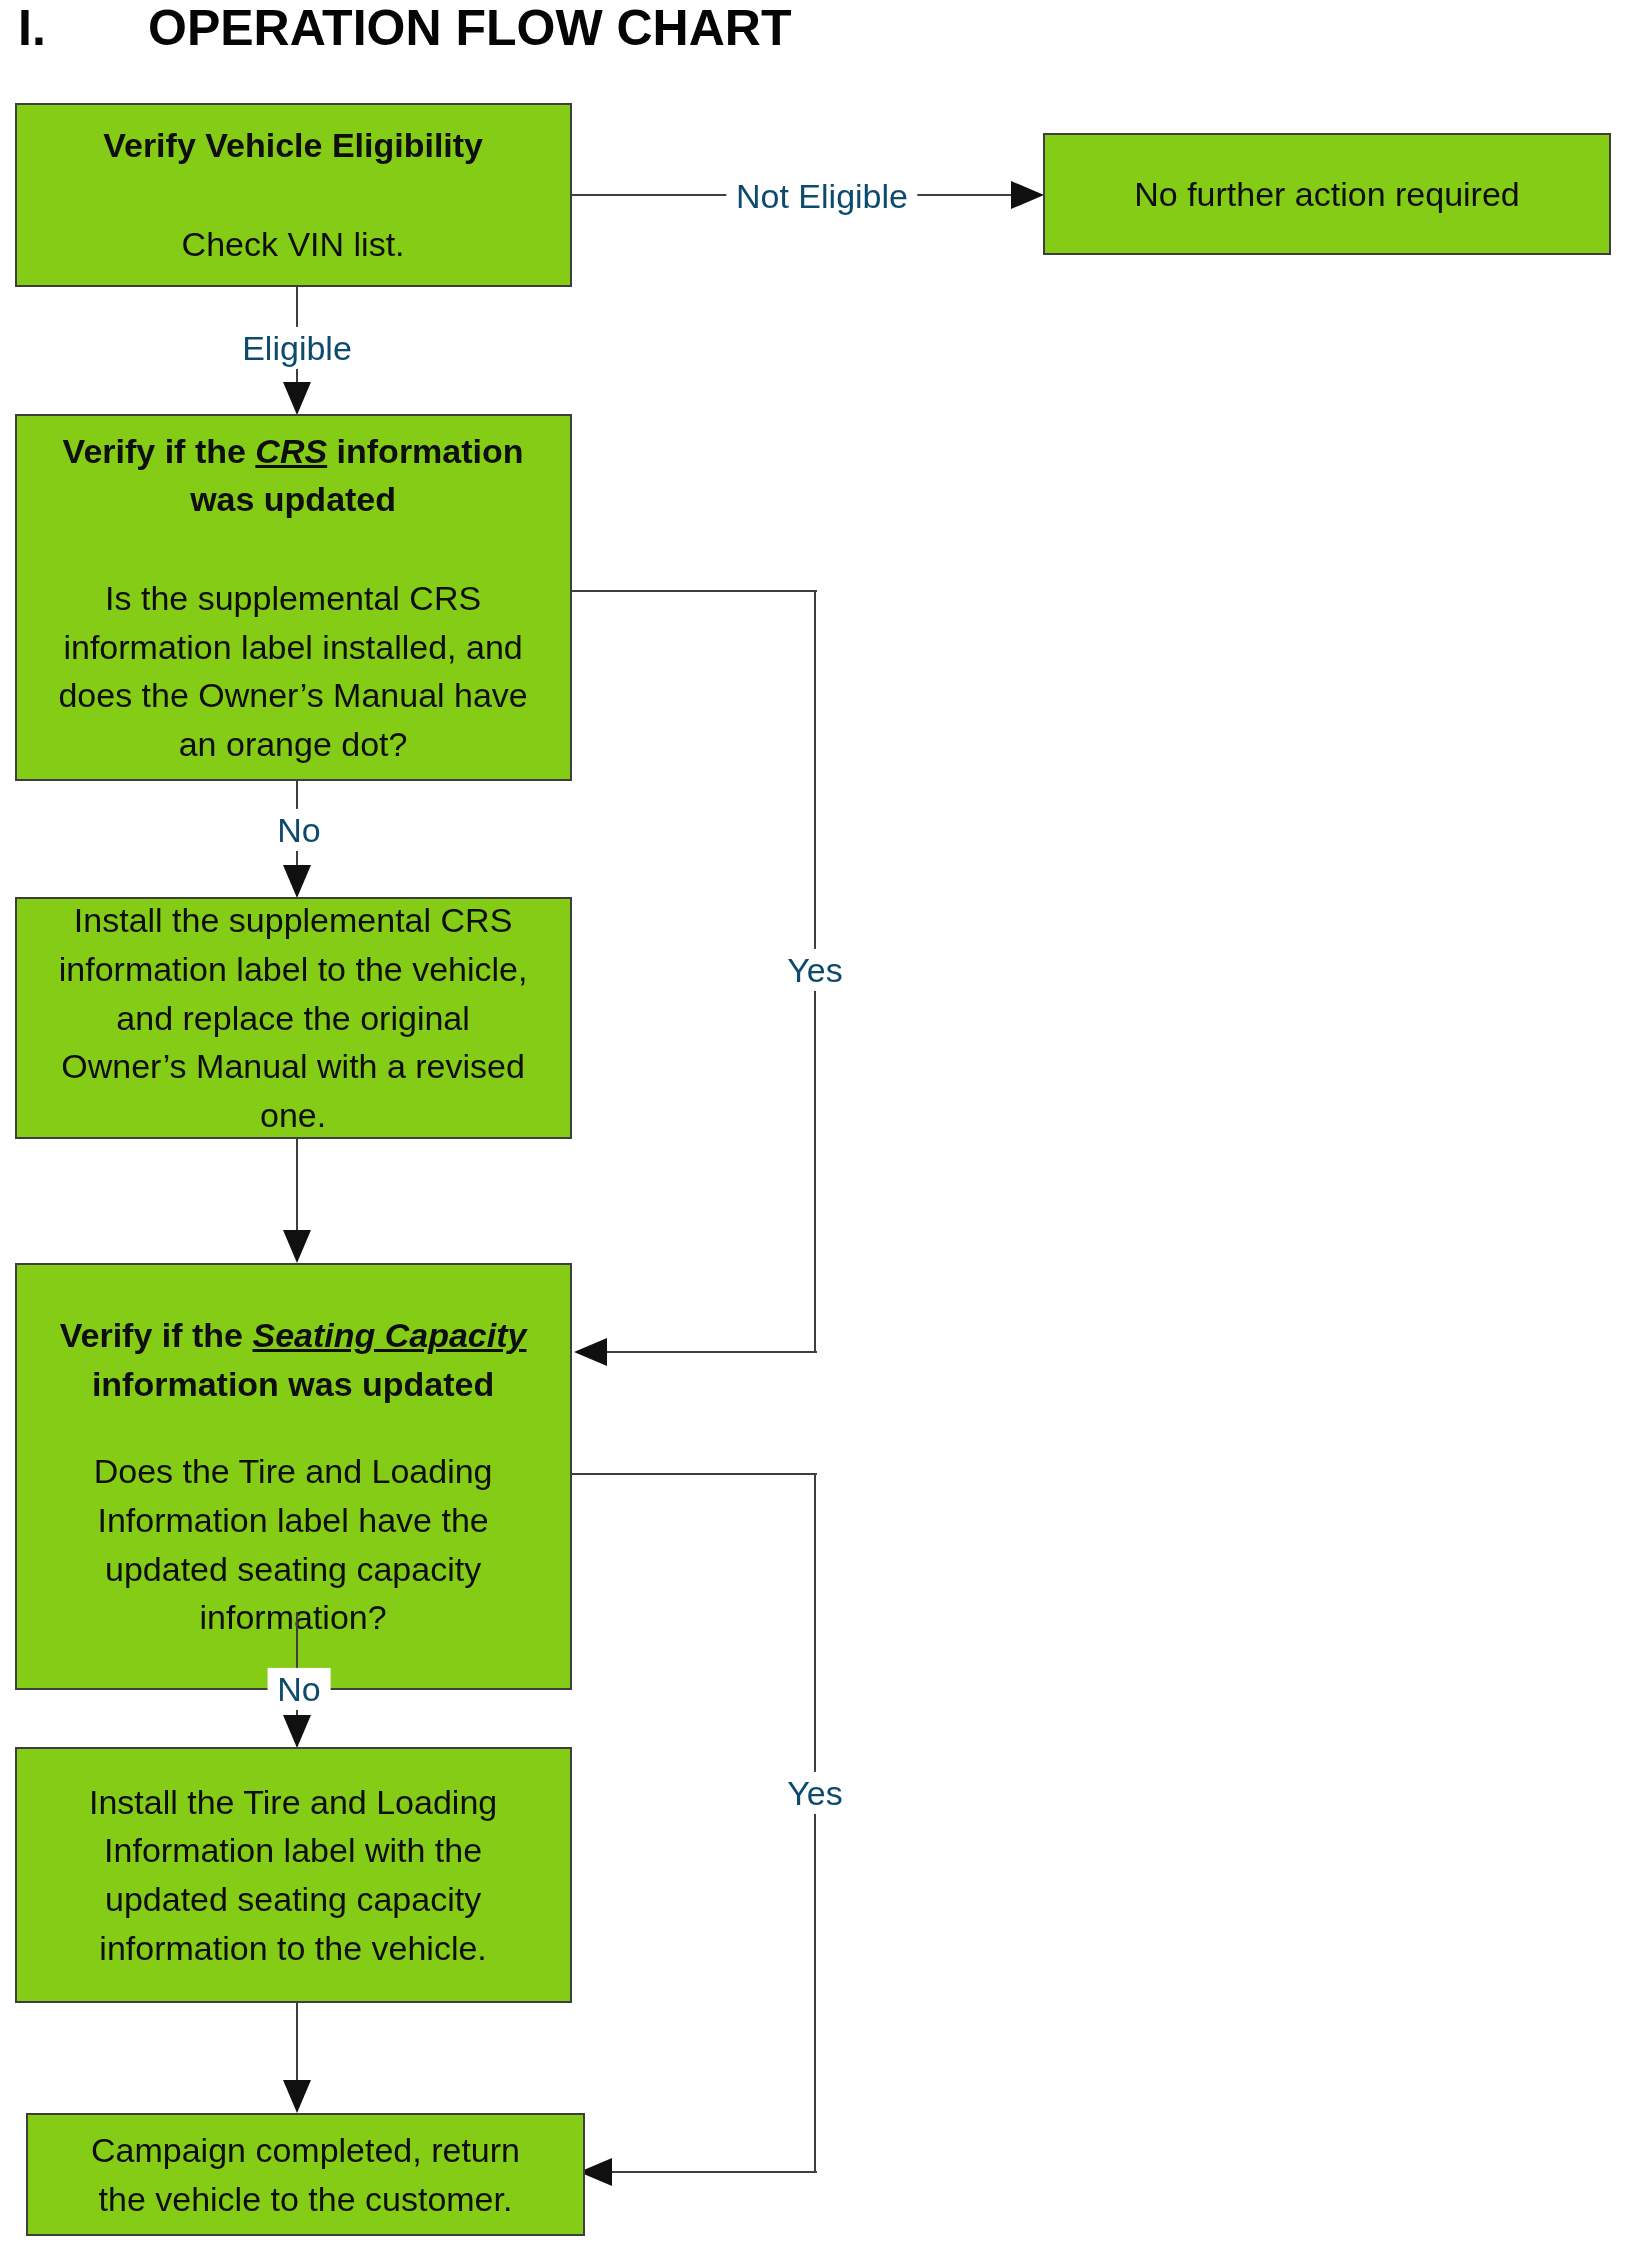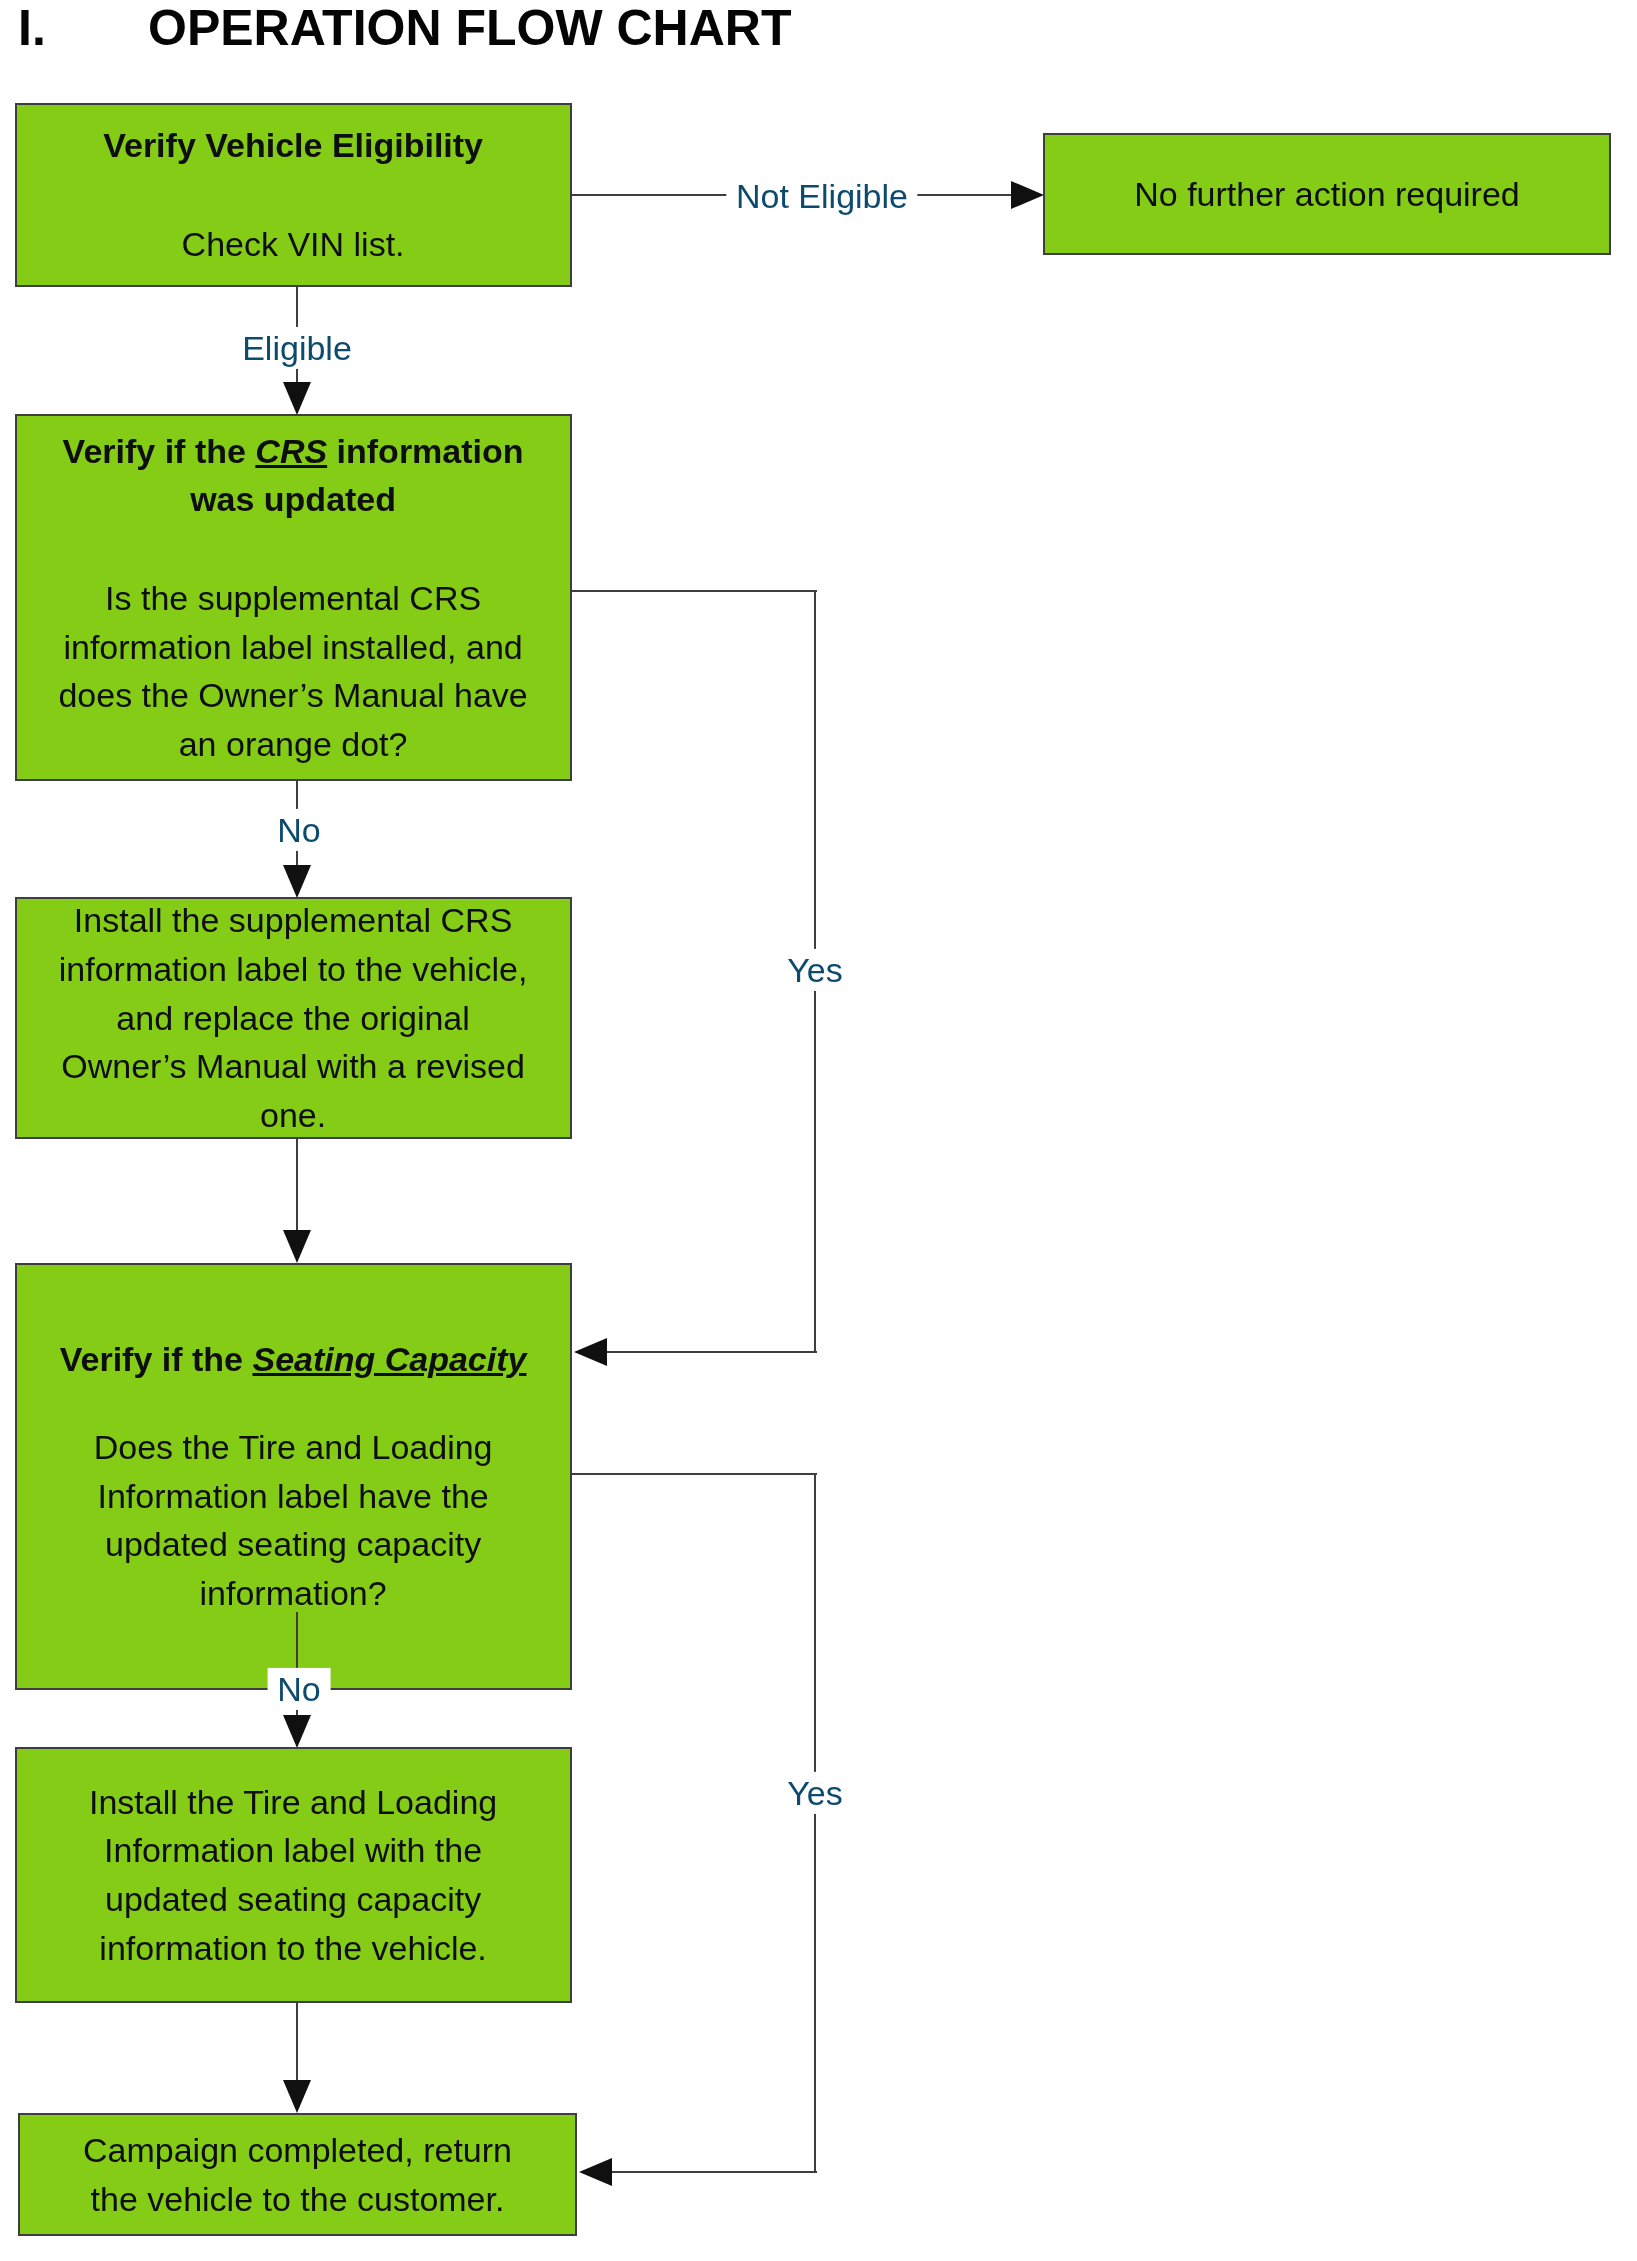--- a/index.html
+++ b/index.html
@@ -118,20 +118,21 @@
 Owner’s Manual with a revised
 one.</div>
   </div>
 
   <div class="v-line" style="left:296px; top:1139px; height:95px;"></div>
   <div class="arrow-down" style="left:283px; top:1230px;"></div>
 
   <div class="flow-box" style="left:14.6px; top:1263px; width:557px; height:427px;">
     <div class="bold gap-md">
       <div><span>Verify if the </span><span class="em-underline">Seating Capacity</span><span></span></div>
+      <div>information was updated</div>
     </div>
     <div class="pre-line">Does the Tire and Loading
 Information label have the
 updated seating capacity
 information?</div>
   </div>
 
   <div class="h-line" style="left:572px; top:1473px; width:245px;"></div>
   <div class="v-line" style="left:814px; top:1473px; height:700px;"></div>
   <div class="h-line" style="left:610px; top:2171px; width:207px;"></div>
@@ -145,19 +146,19 @@
   <div class="flow-box" style="left:14.6px; top:1747px; width:557px; height:256px;">
     <div class="pre-line">Install the Tire and Loading
 Information label with the
 updated seating capacity
 information to the vehicle.</div>
   </div>
 
   <div class="v-line" style="left:296px; top:2003px; height:81px;"></div>
   <div class="arrow-down" style="left:283px; top:2080px;"></div>
 
-  <div class="flow-box" style="left:18px; top:2113px; width:559px; height:123px;text-align:center;">
+  <div class="flow-box" style="left:26px; top:2113px; width:559px; height:123px;text-align:center;">
     <div class="pre-line">Campaign completed, return
 the vehicle to the customer.</div>
   </div>
 
 </div>
 
 
 </body></html>

